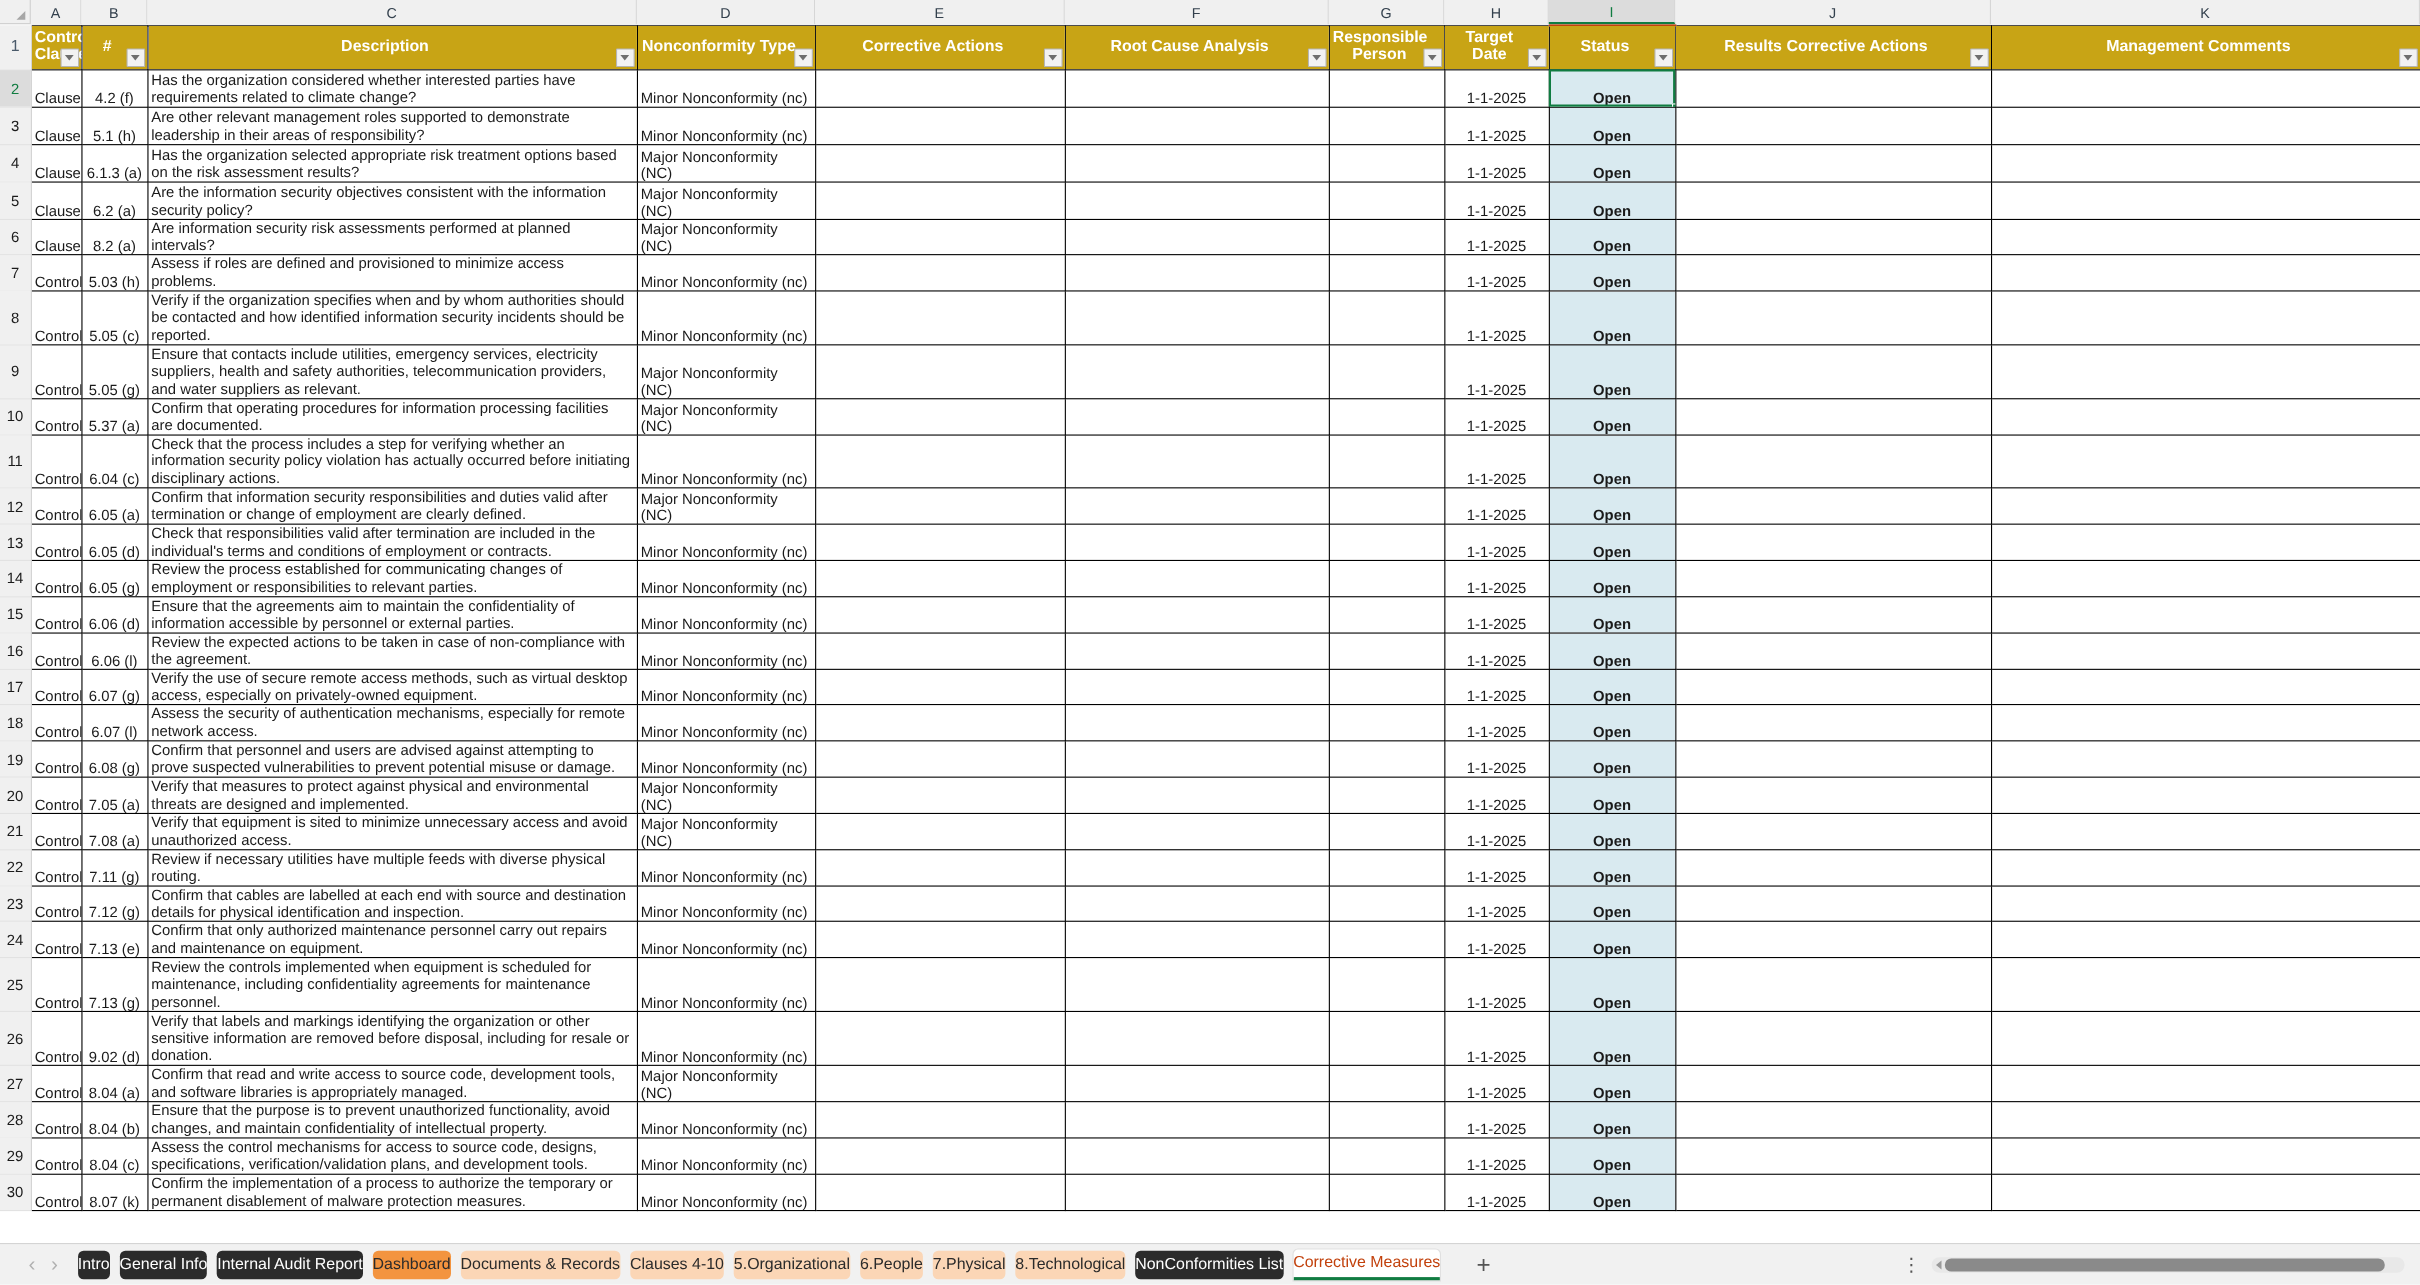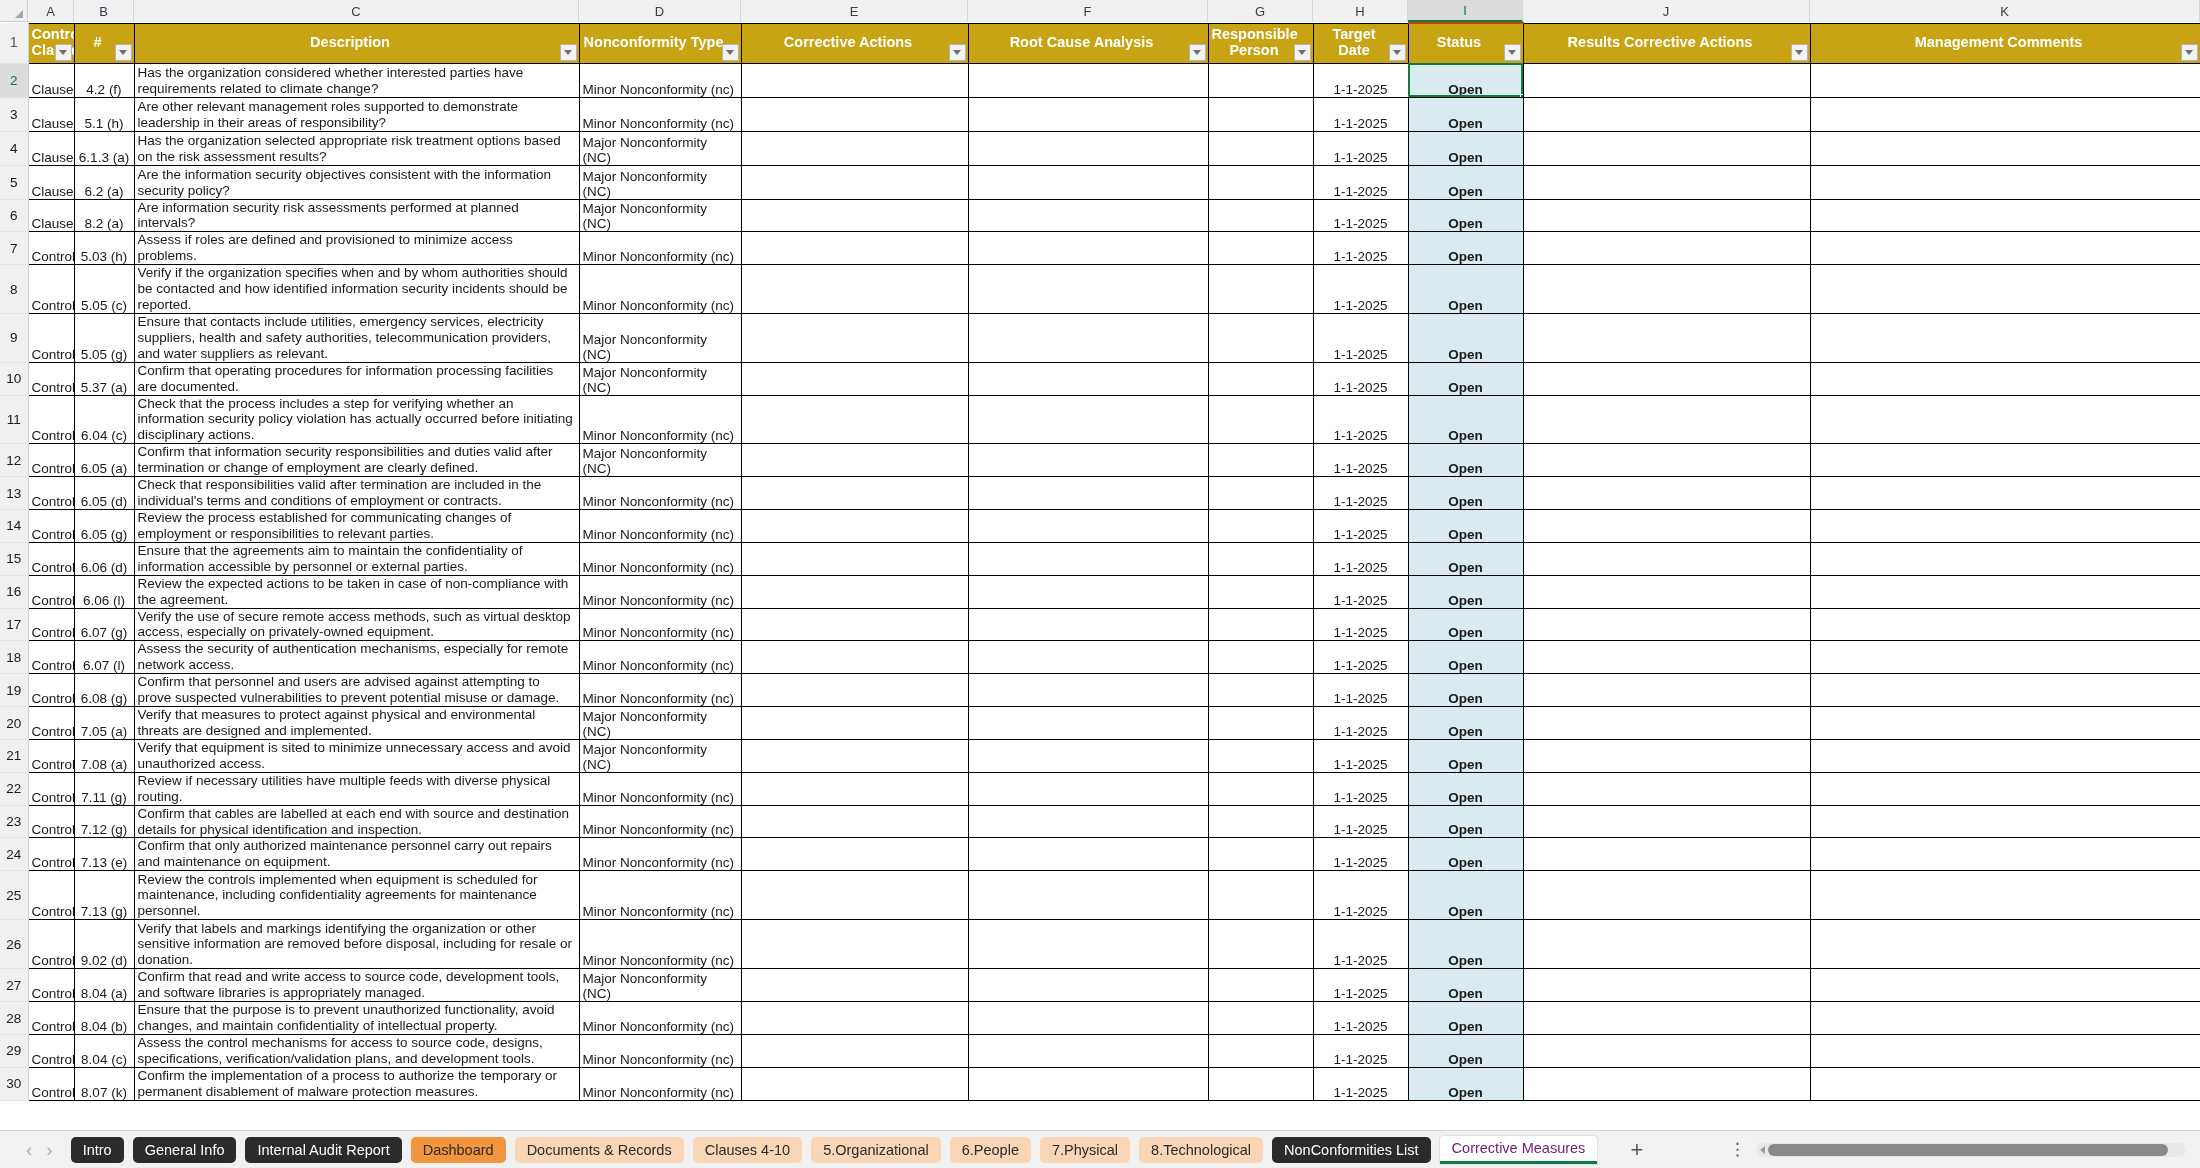--- a/index.html
+++ b/index.html
@@ -88,29 +88,29 @@
   
   .tabbar {
     flex: 0 0 38px; height: 38px; background: #f1f1f1;
     border-top: 1px solid #d4d4d4;
     display: flex; align-items: center; padding: 0 8px; gap: 0;
   }
   .navarrows { display: flex; gap: 14px; padding: 0 18px 0 18px; }
   .navarrow { color: #b0b0b0; font-size: 19px; line-height: 1; user-select: none; }
   .tabs { display: flex; align-items: center; gap: 0; }
   .tab {
-    height: 26px; padding: 0 12px; display: flex; align-items: center;
+    height: 26px; padding: 0 0; display: flex; align-items: center;
     font-size: 14.5px; border-radius: 5px; margin-right: 9px;
     white-space: nowrap;
   }
   .tab.dark   { background: #2b2b2b; color: #ffffff; }
   .tab.orange { background: #f3943f; color: #2b2b2b; }
   .tab.peach  { background: #fbd6b6; color: #2b2b2b; }
   .tab.active {
-    background: #ffffff; color: #701a75;
+    background: #ffffff; color: #c2410c;
     border-bottom: 3px solid #107c41; border-radius: 4px 4px 0 0;
     box-shadow: 0 0 0 1px #e0e0e0;
     height: 28px;
   }
   .addsheet { margin-left: 24px; font-size: 22px; color: #555; line-height: 1; user-select:none; }
   .tabbar-right { margin-left: auto; display: flex; align-items: center; gap: 10px; padding-right: 6px; }
   .kebab { color: #555; font-size: 17px; letter-spacing: 0; line-height: 1; }
   .hscroll {
     width: 430px; height: 14px; background: #e8e8e8; border-radius: 7px;
     display: flex; align-items: center; position: relative;

